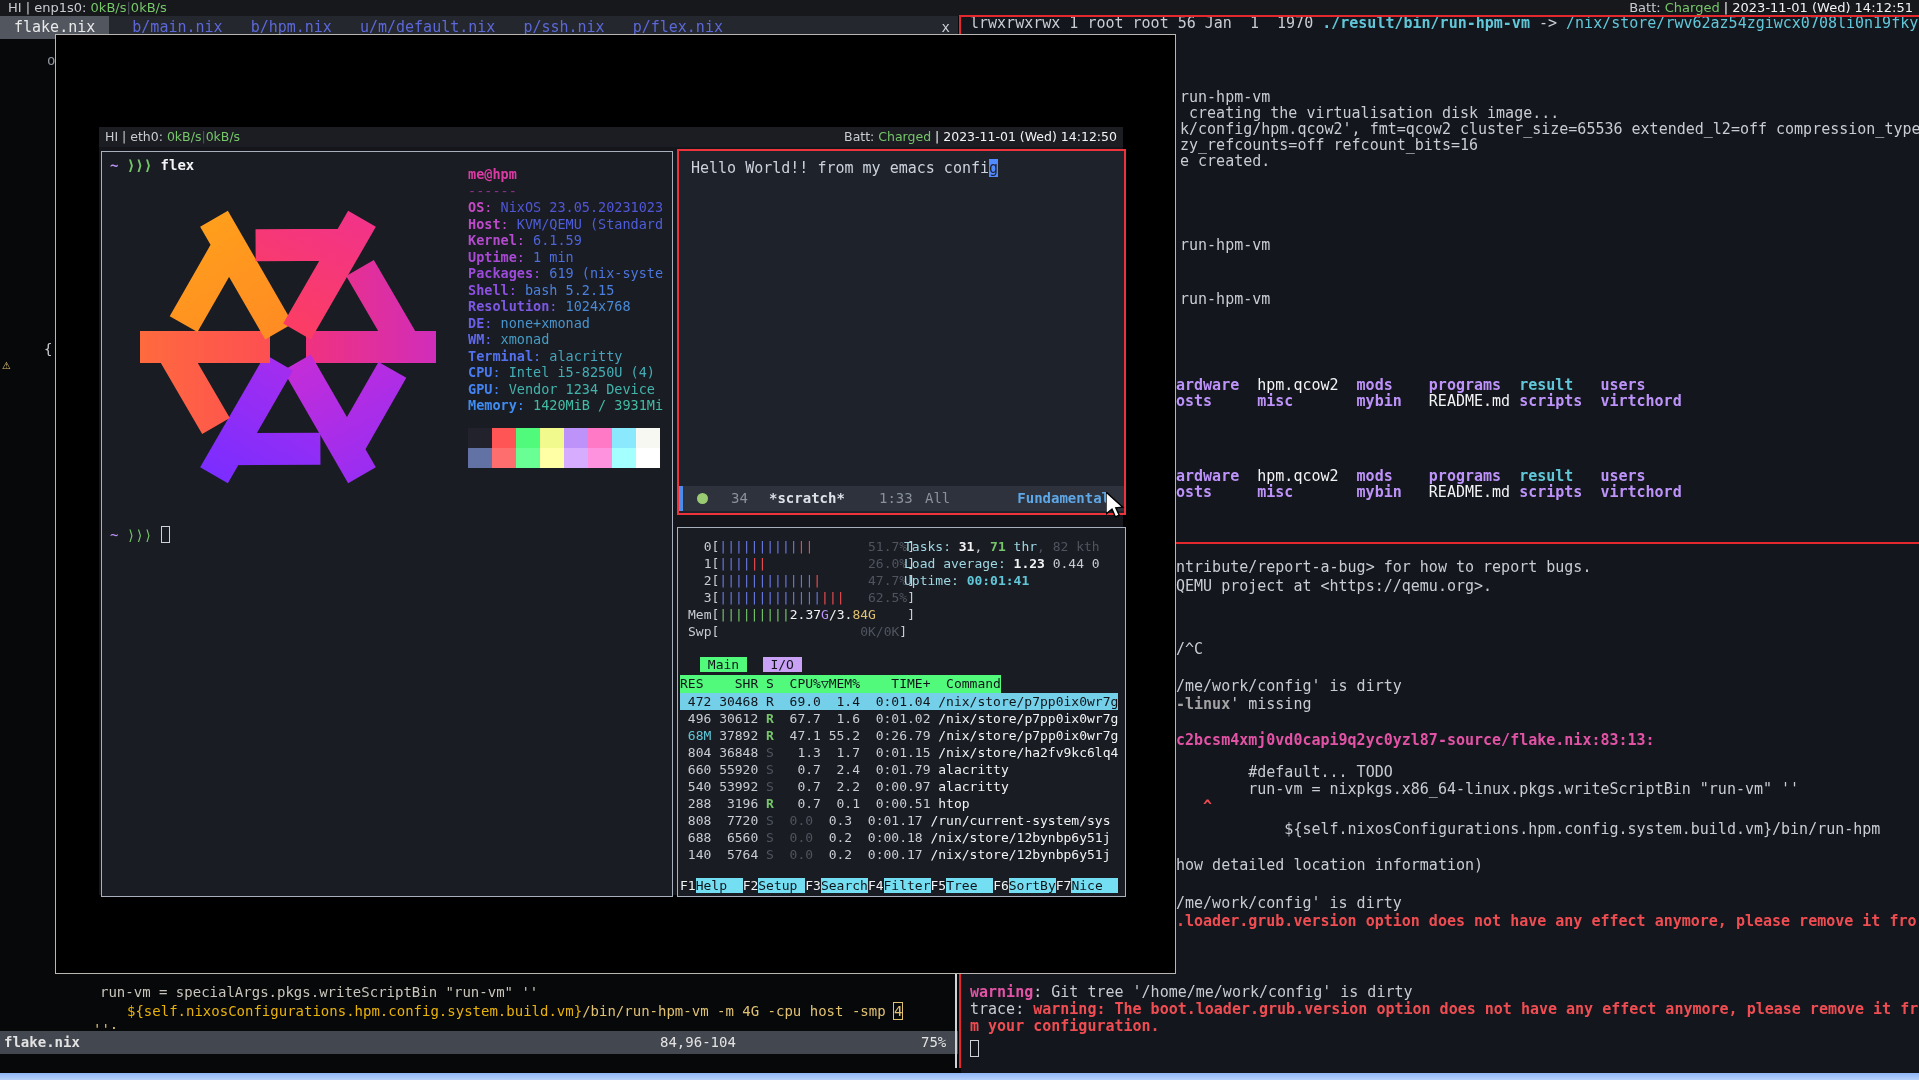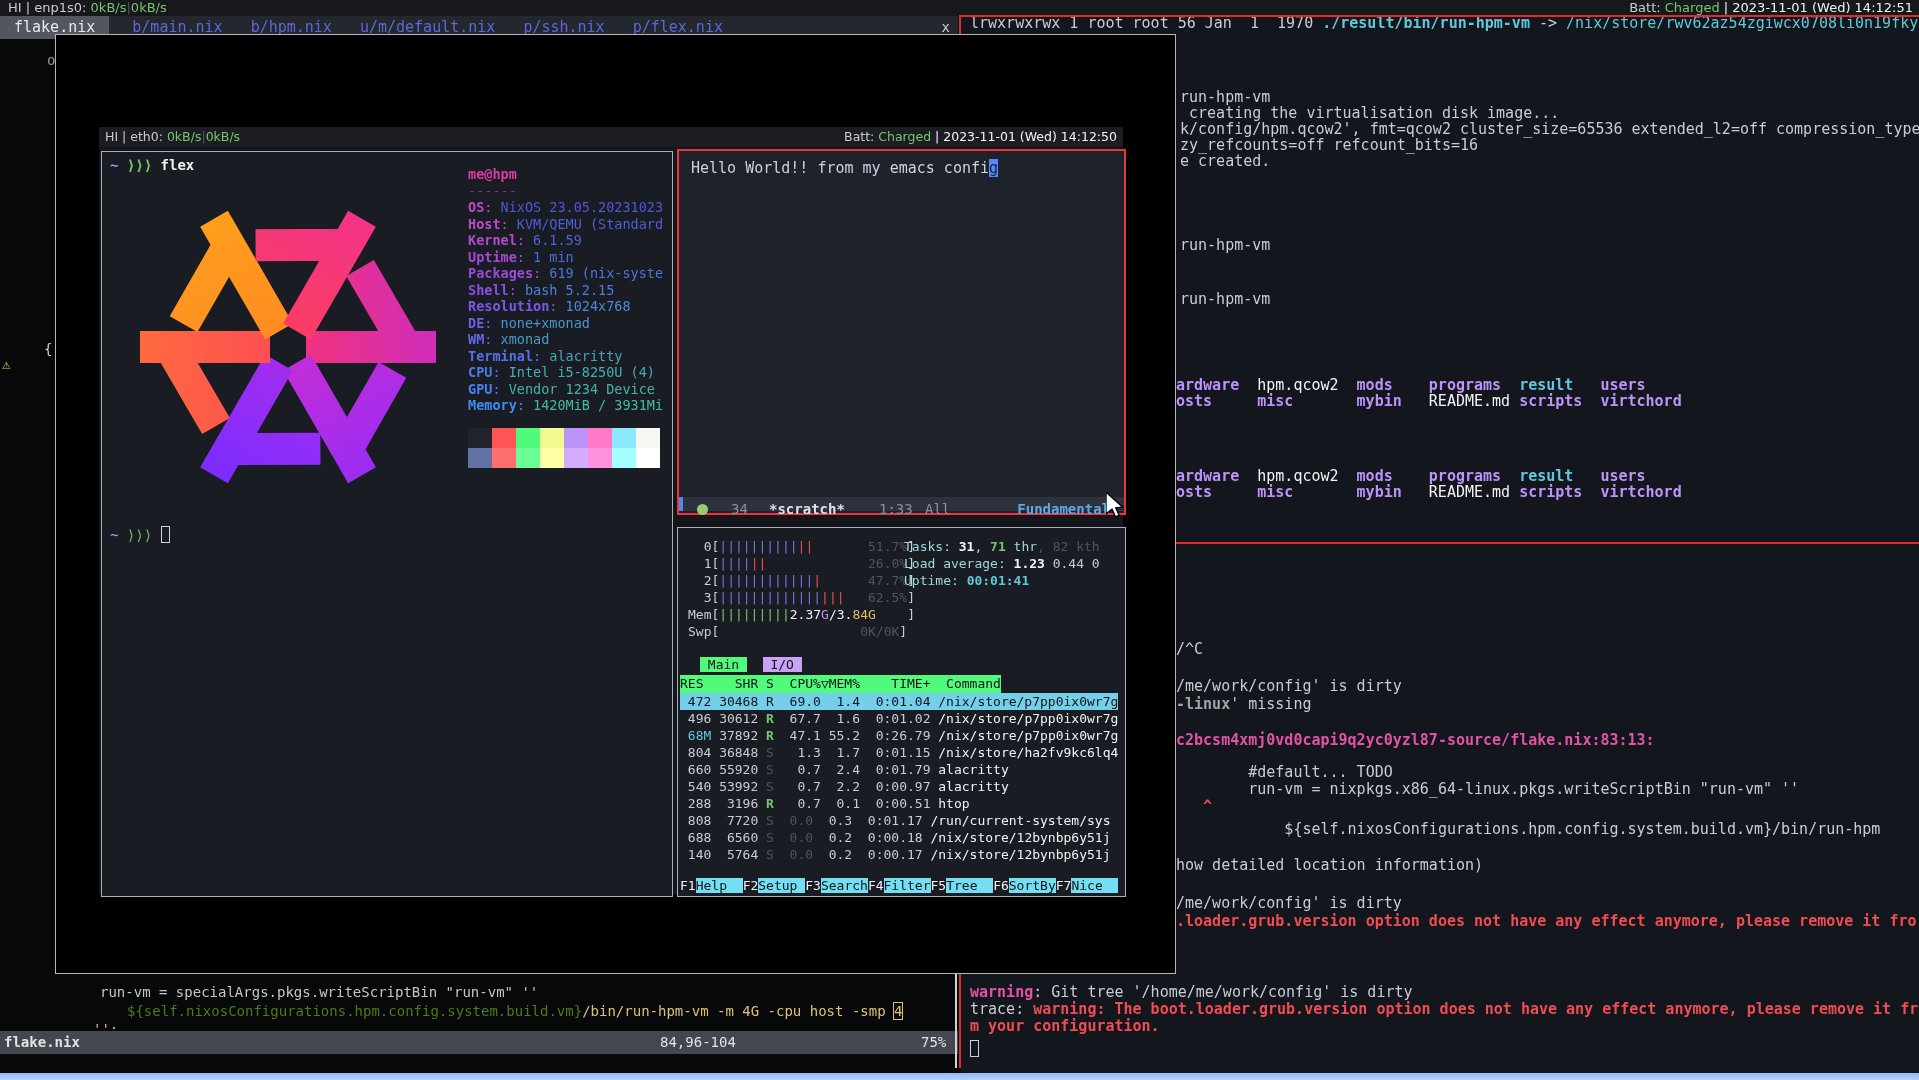--- a/index.html
+++ b/index.html
@@ -54,21 +54,21 @@
   .prompt { position:absolute; font-size:14px; white-space:pre; }
   
   #neofetch-info { position:absolute; left:366px; top:14px; font-size:13.5px; line-height:16.5px; white-space:pre; }
   #neofetch-info .nl { white-space:pre; }
   #palette { position:absolute; left:366px; top:276px; }
   #palette .prow { display:flex; }
   #palette .sw { width:24px; height:20px; }
   
   #emacs-text { position:absolute; left:12px; top:8px; font-size:15px; color:#ccd2dc; white-space:pre; }
   #emacs-text .cur { background:#528bff; color:#1e222b; }
-  #emacs-modeline { position:absolute; left:0; bottom:2px; width:445px; height:14px; background:#2d323c;
+  #emacs-modeline { position:absolute; left:0; bottom:2px; width:445px; height:25px; background:#2d323c;
     font-size:14px; line-height:25px; color:#8a919c; }
   #emacs-modeline .accent { position:absolute; left:0; top:0; width:4px; height:100%; background:#4f8be8; }
   #emacs-modeline .dot { position:absolute; left:18px; top:7px; width:11px; height:11px; border-radius:50%; background:#9acb72; }
   #emacs-modeline .num { position:absolute; left:52px; }
   #emacs-modeline .buf { position:absolute; left:90px; font-weight:bold; color:#dde1e8; }
   #emacs-modeline .pos { position:absolute; left:200px; }
   #emacs-modeline .all { position:absolute; left:246px; }
   #emacs-modeline .mode { position:absolute; right:14px; color:#5fa8e8; font-weight:bold; }
   
   #htop-content { position:absolute; left:2px; top:2px; width:443px; height:364px; font-size:13px; }
@@ -86,21 +86,21 @@
   <span class="right"><span style="color: rgb(201, 204, 210);">Batt: </span><span style="color: rgb(119, 198, 106);">Charged</span><span style="color: rgb(242, 243, 245);"> | 2023-11-01 (Wed) 14:12:51</span></span>
 </div>
 
 <div id="tab-bar"><span class="tab active">flake.nix</span>
   <span class="tab">b/main.nix</span><span class="tab">b/hpm.nix</span><span class="tab">u/m/default.nix</span><span class="tab">p/ssh.nix</span><span class="tab">p/flex.nix</span><span class="close">x</span>
 </div>
 
 <div id="editor-bottom">
   <div id="editor-lines">
       <div class="block" style="top: 983px; left: 100px;"><div class="line" style="height: 18px; line-height: 18px;"><span style="color: rgb(201, 197, 187);">run-vm = specialArgs.pkgs.writeScriptBin </span><span style="color: rgb(201, 197, 187);">"run-vm" ''</span></div></div>
-      <div class="block" style="top: 1002px; left: 127px;"><div class="line" style="height: 18px; line-height: 18px;"><span style="color: #4d7c0f; text-align: center;">${self.nixosConfigurations.hpm.config.system.build.vm}</span><span style="color: rgb(224, 193, 114);">/bin/run-hpm-vm -m 4G -cpu host -smp </span><span class="cursor-box" style="color: rgb(224, 193, 114);">4</span></div></div>
+      <div class="block" style="top: 1002px; left: 127px;"><div class="line" style="height: 18px; line-height: 18px;"><span style="color: #eab308; text-align: center;">${self.nixosConfigurations.hpm.config.system.build.vm}</span><span style="color: rgb(224, 193, 114);">/bin/run-hpm-vm -m 4G -cpu host -smp </span><span class="cursor-box" style="color: rgb(224, 193, 114);">4</span></div></div>
       <div class="block" style="top: 1020px; left: 93px;"><div class="line" style="height: 18px; line-height: 18px;"><span style="color: rgb(224, 193, 114);">'';</span></div></div>
     </div>
   <div id="editor-statusbar">
     <span class="file">flake.nix</span>
     <span class="pos">84,96-104</span>
     <span class="pct">75%</span>
   </div>
 </div>
 <div id="fragments">
     <span class="fragment" style="left: 47px; top: 52px; color: rgb(143, 149, 158);">o</span>
@@ -109,20 +109,21 @@
   </div>
 
 <div id="right-pane"></div>
 <div id="right-term">
     <div class="block" style="top: 14px; left: 970px;"><div class="line" style="height: 19px; line-height: 19px;"><span style="color: rgb(201, 204, 210);">lrwxrwxrwx 1 root root 56 Jan  1  1970 </span><span style="color: rgb(97, 199, 216); font-weight: bold;">./result/bin/run-hpm-vm</span><span style="color: rgb(201, 204, 210);"> -&gt; </span><span style="color: rgb(97, 199, 216);">/nix/store/rwv62az54zgiwcx0708li0n19fky0</span></div></div>
     <div class="block" style="top: 89px; left: 1180px;"><div class="line" style="height: 16px; line-height: 16px;"><span style="color: rgb(201, 204, 210);">run-hpm-vm</span></div><div class="line" style="height: 16px; line-height: 16px;"><span style="color: rgb(201, 204, 210);"> creating the virtualisation disk image...</span></div><div class="line" style="height: 16px; line-height: 16px;"><span style="color: rgb(201, 204, 210);">k/config/hpm.qcow2', fmt=qcow2 cluster_size=65536 extended_l2=off compression_type</span></div><div class="line" style="height: 16px; line-height: 16px;"><span style="color: rgb(201, 204, 210);">zy_refcounts=off refcount_bits=16</span></div><div class="line" style="height: 16px; line-height: 16px;"><span style="color: rgb(201, 204, 210);">e created.</span></div></div>
     <div class="block" style="top: 236px; left: 1180px;"><div class="line" style="height: 19px; line-height: 19px;"><span style="color: rgb(201, 204, 210);">run-hpm-vm</span></div></div>
     <div class="block" style="top: 290px; left: 1180px;"><div class="line" style="height: 19px; line-height: 19px;"><span style="color: rgb(201, 204, 210);">run-hpm-vm</span></div></div>
     <div class="block" style="top: 377px; left: 1176px;"><div class="line" style="height: 16px; line-height: 16px;"><span style="display: inline-block; width: 81.27px; color: rgb(189, 147, 249); font-weight: bold;">ardware</span><span style="display: inline-block; width: 99.33px; color: rgb(242, 243, 245);">hpm.qcow2</span><span style="display: inline-block; width: 72.24px; color: rgb(189, 147, 249); font-weight: bold;">mods</span><span style="display: inline-block; width: 90.3px; color: rgb(189, 147, 249); font-weight: bold;">programs</span><span style="display: inline-block; width: 81.27px; color: rgb(97, 199, 216); font-weight: bold;">result</span><span style="display: inline-block; width: 90.3px; color: rgb(189, 147, 249); font-weight: bold;">users</span></div><div class="line" style="height: 16px; line-height: 16px;"><span style="display: inline-block; width: 81.27px; color: rgb(189, 147, 249); font-weight: bold;">osts</span><span style="display: inline-block; width: 99.33px; color: rgb(189, 147, 249); font-weight: bold;">misc</span><span style="display: inline-block; width: 72.24px; color: rgb(189, 147, 249); font-weight: bold;">mybin</span><span style="display: inline-block; width: 90.3px; color: rgb(242, 243, 245);">README.md</span><span style="display: inline-block; width: 81.27px; color: rgb(189, 147, 249); font-weight: bold;">scripts</span><span style="display: inline-block; width: 90.3px; color: rgb(189, 147, 249); font-weight: bold;">virtchord</span></div></div>
     <div class="block" style="top: 468px; left: 1176px;"><div class="line" style="height: 16px; line-height: 16px;"><span style="display: inline-block; width: 81.27px; color: rgb(189, 147, 249); font-weight: bold;">ardware</span><span style="display: inline-block; width: 99.33px; color: rgb(242, 243, 245);">hpm.qcow2</span><span style="display: inline-block; width: 72.24px; color: rgb(189, 147, 249); font-weight: bold;">mods</span><span style="display: inline-block; width: 90.3px; color: rgb(189, 147, 249); font-weight: bold;">programs</span><span style="display: inline-block; width: 81.27px; color: rgb(97, 199, 216); font-weight: bold;">result</span><span style="display: inline-block; width: 90.3px; color: rgb(189, 147, 249); font-weight: bold;">users</span></div><div class="line" style="height: 16px; line-height: 16px;"><span style="display: inline-block; width: 81.27px; color: rgb(189, 147, 249); font-weight: bold;">osts</span><span style="display: inline-block; width: 99.33px; color: rgb(189, 147, 249); font-weight: bold;">misc</span><span style="display: inline-block; width: 72.24px; color: rgb(189, 147, 249); font-weight: bold;">mybin</span><span style="display: inline-block; width: 90.3px; color: rgb(242, 243, 245);">README.md</span><span style="display: inline-block; width: 81.27px; color: rgb(189, 147, 249); font-weight: bold;">scripts</span><span style="display: inline-block; width: 90.3px; color: rgb(189, 147, 249); font-weight: bold;">virtchord</span></div></div>
+    <div class="block" style="top: 558px; left: 1176px;"><div class="line" style="height: 19px; line-height: 19px;"><span style="color: rgb(201, 204, 210);">ntribute/report-a-bug&gt; for how to report bugs.</span></div><div class="line" style="height: 19px; line-height: 19px;"><span style="color: rgb(201, 204, 210);">QEMU project at &lt;https://qemu.org&gt;.</span></div></div>
     <div class="block" style="top: 640px; left: 1176px;"><div class="line" style="height: 19px; line-height: 19px;"><span style="color: rgb(201, 204, 210);">/^C</span></div></div>
     <div class="block" style="top: 677px; left: 1176px;"><div class="line" style="height: 18px; line-height: 18px;"><span style="color: rgb(201, 204, 210);">/me/work/config' is dirty</span></div><div class="line" style="height: 18px; line-height: 18px;"><span style="color: #a3a3a3; font-weight: bold;">-linux</span><span style="color: rgb(201, 204, 210);">' missing</span></div></div>
     <div class="block" style="top: 731px; left: 1176px;"><div class="line" style="height: 19px; line-height: 19px;"><span style="color: rgb(226, 83, 166); font-weight: bold;">c2bcsm4xmj0vd0capi9q2yc0yzl87-source/flake.nix:83:13:</span></div></div>
     <div class="block" style="top: 764px; left: 1176px;"><div class="line" style="height: 17px; line-height: 17px;"><span style="color: rgb(201, 204, 210);">        #default... TODO</span></div><div class="line" style="height: 17px; line-height: 17px;"><span style="color: rgb(201, 204, 210);">        run-vm = nixpkgs.x86_64-linux.pkgs.writeScriptBin "run-vm" ''</span></div><div class="line" style="height: 17px; line-height: 17px;"><span style="color: rgb(239, 77, 82); font-weight: bold;">   ^</span></div></div>
     <div class="block" style="top: 820px; left: 1176px;"><div class="line" style="height: 19px; line-height: 19px;"><span style="color: rgb(201, 204, 210);">            ${self.nixosConfigurations.hpm.config.system.build.vm}/bin/run-hpm</span></div></div>
     <div class="block" style="top: 856px; left: 1176px;"><div class="line" style="height: 19px; line-height: 19px;"><span style="color: rgb(201, 204, 210);">how detailed location information)</span></div></div>
     <div class="block" style="top: 894px; left: 1176px;"><div class="line" style="height: 18px; line-height: 18px;"><span style="color: rgb(201, 204, 210);">/me/work/config' is dirty</span></div><div class="line" style="height: 18px; line-height: 18px;"><span style="color: rgb(239, 77, 82); font-weight: bold;">.loader.grub.version option does not have any effect anymore, please remove it fro</span></div></div>
     <div class="block" style="top: 984px; left: 970px;"><div class="line" style="height: 17px; line-height: 17px;"><span style="color: rgb(226, 83, 166); font-weight: bold;">warning</span><span style="color: rgb(201, 204, 210);">: Git tree '/home/me/work/config' is dirty</span></div><div class="line" style="height: 17px; line-height: 17px;"><span style="color: rgb(201, 204, 210);">trace: </span><span style="color: rgb(239, 77, 82); font-weight: bold;">warning: The boot.loader.grub.version option does not have any effect anymore, please remove it fro</span></div><div class="line" style="height: 17px; line-height: 17px;"><span style="color: rgb(239, 77, 82); font-weight: bold;">m your configuration.</span></div></div>
     <div class="block" style="top: 1040px; left: 970px;"><div class="line" style="height: 19px; line-height: 19px;"><div class="cursor-hollow"></div></div></div>
   </div>

